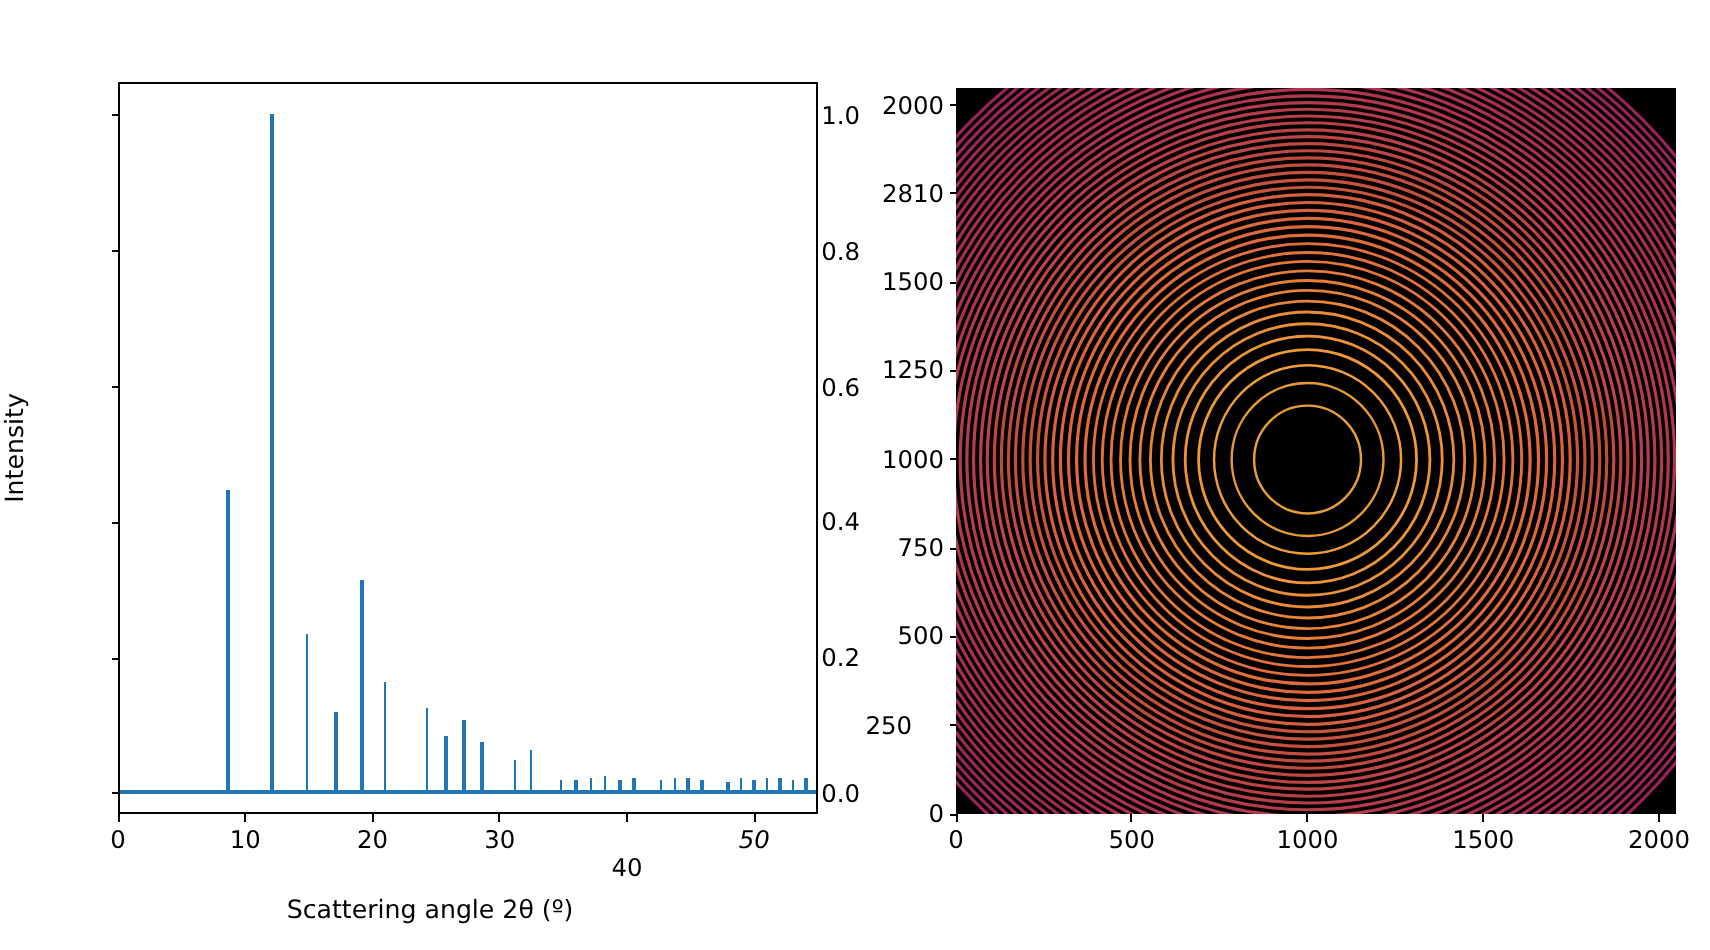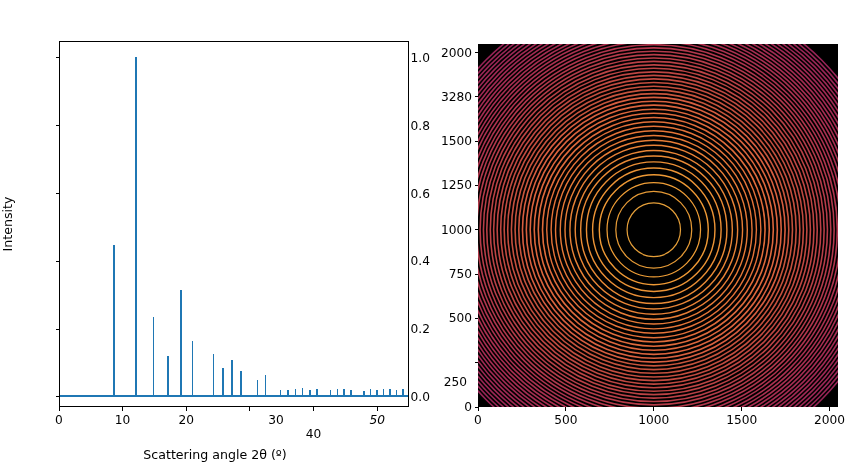--- a/index.html
+++ b/index.html
@@ -119,21 +119,21 @@
         <div class="tick-mark" style="left: 55.5px; top: 57.4444px; width: 3.5px; height: 1px;"></div>
       </div>
 
     <div id="left-xticks">
         <div class="tick-label xtick-label" style="left: 59px; top: 413px;">0</div>
         <div class="tick-mark" style="left: 58.5px; top: 407px; width: 1px; height: 3.5px;"></div>
         <div class="tick-label xtick-label" style="left: 122.636px; top: 413px; text-align: right;">10</div>
         <div class="tick-mark" style="left: 122.136px; top: 407px; width: 1px; height: 3.5px;"></div>
         <div class="tick-label xtick-label" style="left: 186.273px; top: 413px;">20</div>
         <div class="tick-mark" style="left: 185.773px; top: 407px; width: 1px; height: 3.5px;"></div>
-        <div class="tick-label xtick-label" style="left: 249.909px; top: 413px; margin-left: 26px;">30</div>
+        <div class="tick-label xtick-label" style="left: 249.909px; top: 413px;">30</div>
         <div class="tick-mark" style="left: 249.409px; top: 407px; width: 1px; height: 3.5px;"></div>
         <div class="tick-label xtick-label" style="left: 313.545px; top: 427px;">40</div>
         <div class="tick-mark" style="left: 313.045px; top: 407px; width: 1px; height: 3.5px;"></div>
         <div class="tick-label xtick-label" style="left: 377.182px; top: 413px; font-style: italic;">50</div>
         <div class="tick-mark" style="left: 376.682px; top: 407px; width: 1px; height: 3.5px;"></div>
       </div>
 
     <div class="axis-label" id="ylabel-intensity">Intensity</div>
 
     <div class="axis-label" id="xlabel-left">Scattering angle 2θ (º)</div>
@@ -173,33 +173,33 @@
         </div>
     </div>
   </div>
 
   <div class="panel" id="right-panel">
 
 
     <div id="right-yticks">
         <div class="tick-label ytick-label" style="top: 407px; right: 383px;">0</div>
         <div class="tick-mark" style="left: 44.5px; top: 406.5px; width: 3.5px; height: 1px;"></div>
-        <div class="tick-label ytick-label" style="top: 362.688px; right: 388px; margin-top: 19px;">250</div>
+        <div class="tick-label ytick-label" style="top: 362.688px; right: 399px;">250</div>
         <div class="tick-mark" style="left: 44.5px; top: 362.188px; width: 3.5px; height: 1px;"></div>
         <div class="tick-label ytick-label" style="top: 318.377px; right: 383px;">500</div>
         <div class="tick-mark" style="left: 44.5px; top: 317.877px; width: 3.5px; height: 1px;"></div>
         <div class="tick-label ytick-label" style="top: 274.065px; right: 383px;">750</div>
         <div class="tick-mark" style="left: 44.5px; top: 273.565px; width: 3.5px; height: 1px;"></div>
         <div class="tick-label ytick-label" style="top: 229.754px; right: 383px;">1000</div>
         <div class="tick-mark" style="left: 44.5px; top: 229.254px; width: 3.5px; height: 1px;"></div>
         <div class="tick-label ytick-label" style="top: 185.442px; right: 383px;">1250</div>
         <div class="tick-mark" style="left: 44.5px; top: 184.942px; width: 3.5px; height: 1px;"></div>
         <div class="tick-label ytick-label" style="top: 141.131px; right: 383px;">1500</div>
         <div class="tick-mark" style="left: 44.5px; top: 140.631px; width: 3.5px; height: 1px;"></div>
-        <div class="tick-label ytick-label" style="top: 96.8193px; right: 383px;">3280</div>
+        <div class="tick-label ytick-label" style="top: 96.8193px; right: 383px;">2810</div>
         <div class="tick-mark" style="left: 44.5px; top: 96.3193px; width: 3.5px; height: 1px;"></div>
         <div class="tick-label ytick-label" style="top: 52.5078px; right: 383px;">2000</div>
         <div class="tick-mark" style="left: 44.5px; top: 52.0078px; width: 3.5px; height: 1px;"></div>
       </div>
     <div id="right-xticks">
         <div class="tick-label xtick-label" style="left: 48px; top: 413px;">0</div>
         <div class="tick-mark" style="left: 47.5px; top: 407px; width: 1px; height: 3.5px;"></div>
         <div class="tick-label xtick-label" style="left: 135.891px; top: 413px;">500</div>
         <div class="tick-mark" style="left: 135.391px; top: 407px; width: 1px; height: 3.5px;"></div>
         <div class="tick-label xtick-label" style="left: 223.781px; top: 413px;">1000</div>

